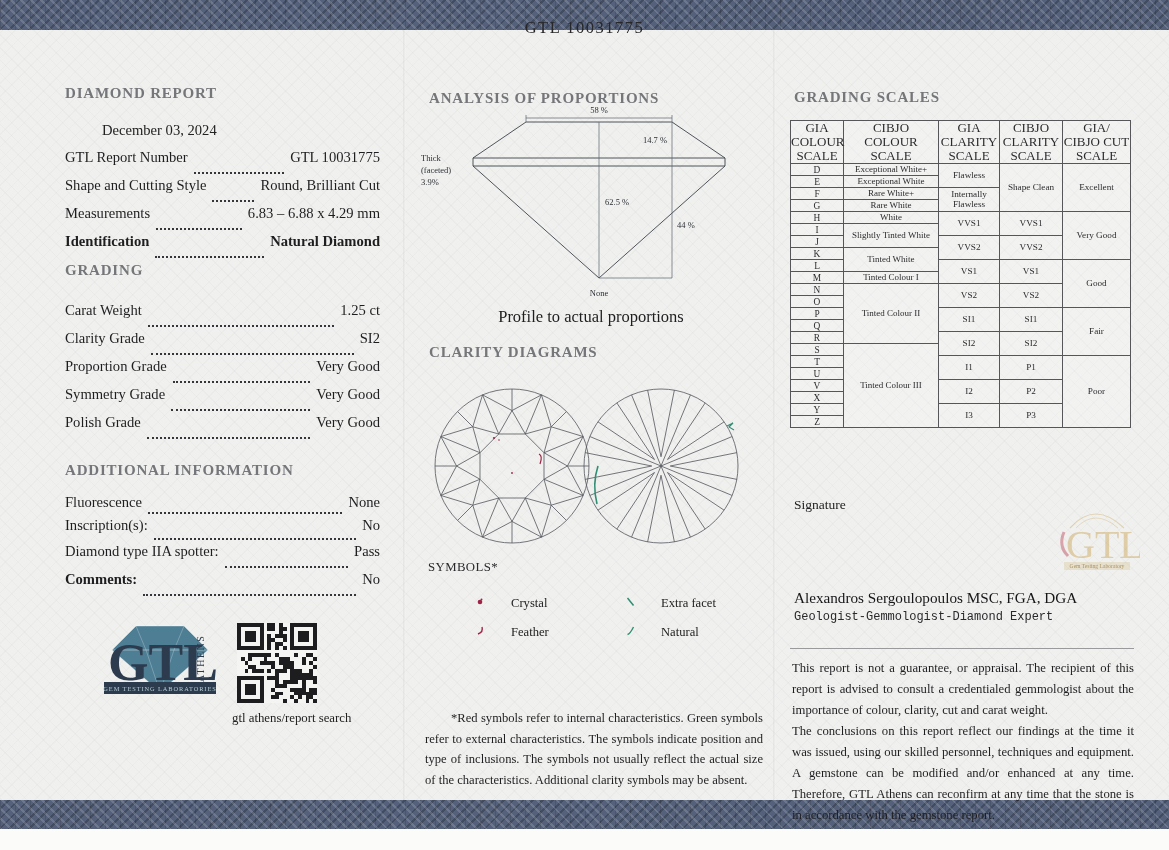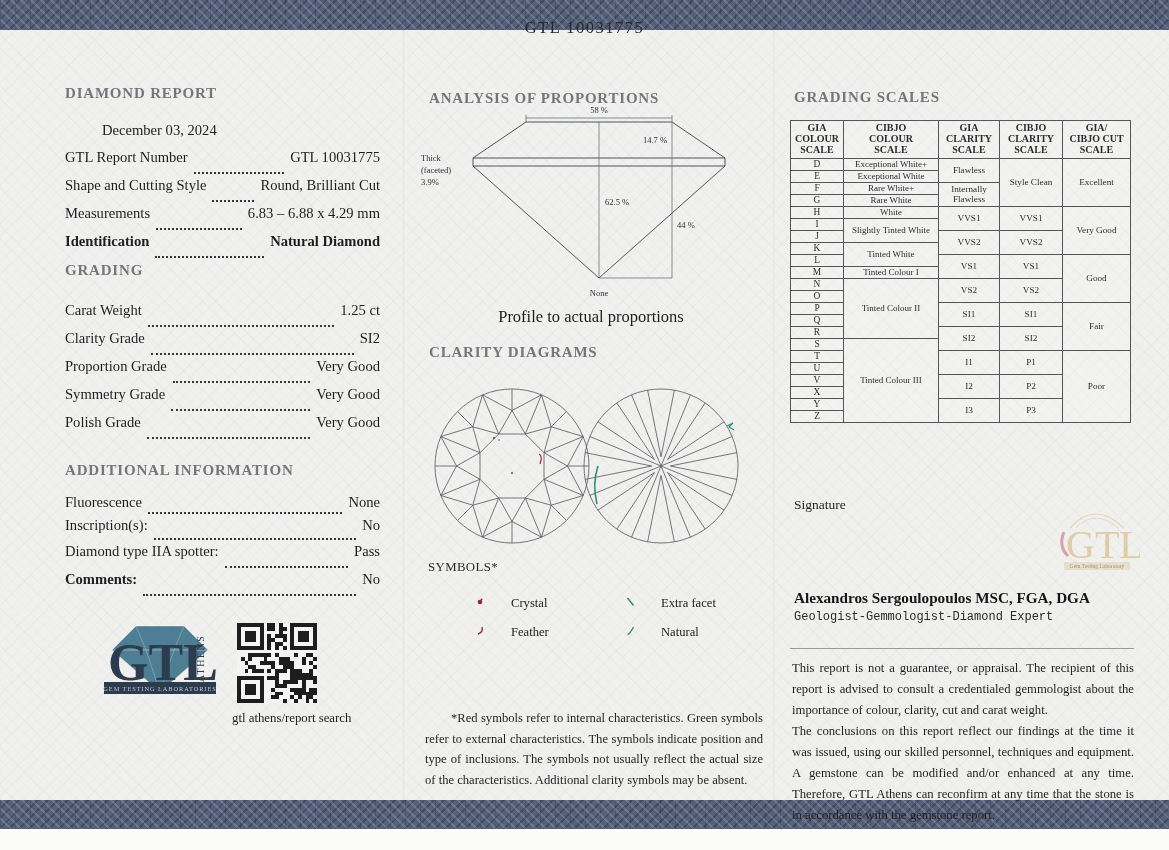--- a/index.html
+++ b/index.html
@@ -42,28 +42,28 @@
   .small-h{font-size:12.8px;color:#2a2a2c;letter-spacing:0.4px;}
 
   .legend{position:absolute;display:grid;grid-template-columns:150px 1fr;row-gap:12px;padding-left:45px;font-size:12.6px;color:#222;}
   .legend .li{display:flex;align-items:center;gap:24px;}
   .footnote{position:absolute;font-size:12.6px;line-height:20.5px;text-align:justify;color:#1f1f21;}
   .footnote .indent{text-indent:26px;}
 
   
   #scales-table{border-collapse:collapse;table-layout:fixed;width:340px;font-size:9.2px;color:#2c2c2e;}
   #scales-table th,#scales-table td{border:1px solid #55555a;padding:0;text-align:center;vertical-align:middle;line-height:1.08;background:rgba(255,255,255,0.18);}
-  #scales-table th{font-weight:bold;height:37px;font-size:10px;}
+  #scales-table th{font-weight:normal;height:37px;font-size:13px;}
   #scales-table td{height:11px;}
   #scales-table td.cibjo-col{white-space:nowrap;font-size:9px;}
   #scales-table td.letter{font-size:9.4px;}
 
   .disc{font-size:12.7px;line-height:21px;text-align:justify;color:#1f1f21;}
   .sep{position:absolute;height:1px;background:#9a9a9c;}
-  #expert-name{font-weight:bold;font-size:15.2px;color:#161618;}
+  #expert-name{font-weight:normal;font-size:15.2px;color:#161618;}
   #expert-title{font-size:12px;color:#29292b;font-family:Liberation Mono, monospace;}
   #signature-label{font-size:13.5px;color:#222;}
 
   .stamp{opacity:0.85;}
   #qr-caption{position:absolute;font-size:12.8px;color:#222;}
   svg text{font-family:"Liberation Serif","DejaVu Serif",serif;}
 </style>
 </head>
 <body>
 
@@ -504,21 +504,21 @@
               <div>CIBJO CUT</div>
               <div>SCALE</div>
             </th>
           </tr>
         </thead>
         <tbody>
           <tr>
             <td class="letter">D</td>
             <td rowspan="1" class="cibjo-col">Exceptional White+</td>
             <td rowspan="2">Flawless</td>
-            <td rowspan="4">Style Clean</td>
+            <td rowspan="4">Shape Clean</td>
             <td rowspan="4">Excellent</td>
           </tr>
           <tr>
             <td class="letter">E</td>
             <td rowspan="1" class="cibjo-col">Exceptional White</td>
           </tr>
           <tr>
             <td class="letter">F</td>
             <td rowspan="1" class="cibjo-col">Rare White+</td>
             <td rowspan="2">Internally Flawless</td>

